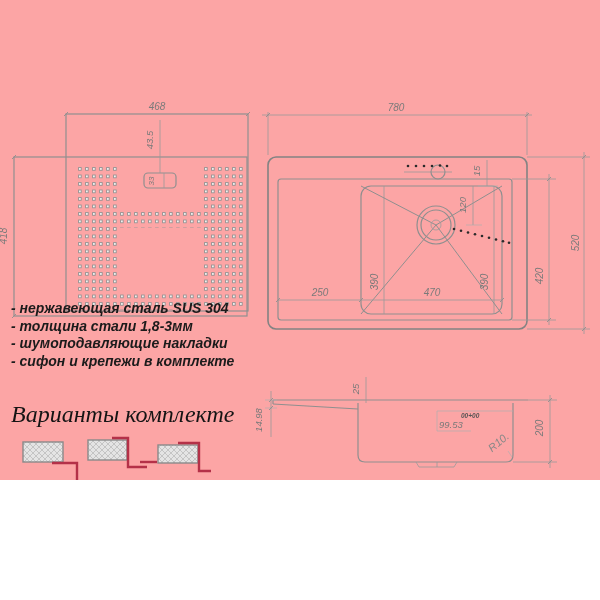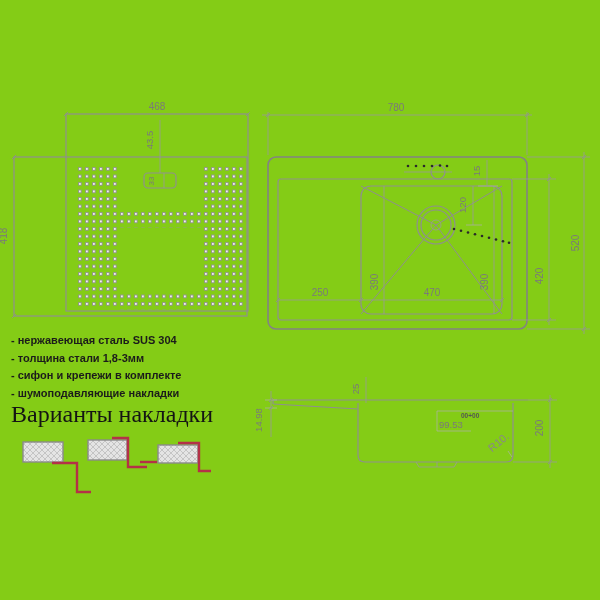--- a/index.html
+++ b/index.html
@@ -1,32 +1,32 @@
 <!DOCTYPE html>
 <html><head>
 <meta charset="utf-8">
 <style>
   html,body{margin:0;padding:0;background:#fff;}
-  .sheet{position:relative;width:600px;height:600px;background:#84cc16;overflow:hidden;
-         font-family:"Liberation Sans",sans-serif;}
+  .sheet{position:relative;width:600px;height:480px;background:#fca5a5;overflow:hidden;
+         font-family:"Liberation Sans",sans-serif;font-style:italic;}
   svg{position:absolute;left:0;top:0;}
   svg text{font-family:"Liberation Sans",sans-serif;fill:#7a7a7a;stroke:none;}
   .dim{font-size:10px;}
   .dim-sm{font-size:9.5px;}
   .dim-xs{font-size:8px;}
   .tol{font-size:6.5px;font-weight:bold;fill:#555;}
   .r10{font-size:11px;fill:#888;}
   .outline{fill:none;stroke:#8f8f8f;stroke-width:1.2;}
   .outline-bold{fill:none;stroke:#838383;stroke-width:1.6;}
   .thin{fill:none;stroke:#9a9a9a;stroke-width:0.8;}
   .xthin{fill:none;stroke:#b0b0b0;stroke-width:0.7;}
   .tick{stroke:#8f8f8f;stroke-width:0.9;fill:none;}
   .red{fill:none;stroke:#b43148;stroke-width:2.4;}
   .hrect{fill:url(#hatch);stroke:#8a8a8a;stroke-width:1.4;}
-  .specs{position:absolute;left:11px;top:332px;color:#1b1b1b;font-size:11px;font-weight:600;line-height:17.5px;}
+  .specs{position:absolute;left:11px;top:300px;color:#1b1b1b;font-size:14px;font-weight:600;line-height:17.5px;}
   .heading{position:absolute;left:11px;top:401px;color:#141414;font-family:"Liberation Serif",serif;font-size:24px;}
 </style>
 </head>
 <body>
 
 <div class="sheet">
 
   <svg width="600" height="600" viewBox="0 0 600 600">
     <defs>
       <pattern id="perf" x="78" y="167" width="7" height="7.5" patternUnits="userSpaceOnUse">
@@ -190,19 +190,19 @@
         <rect class="hrect" x="158" y="445" width="40" height="18"></rect>
         <path class="red" d="M140,462 H157"></path>
         <path class="red" d="M178,443 H199 V471 H211"></path>
       </g>
     </g>
   </svg>
 
   <div class="specs">
     <div class="spec-item">- нержавеющая сталь SUS 304</div>
     <div class="spec-item">- толщина стали 1,8-3мм</div>
+    <div class="spec-item">- шумоподавляющие накладки</div>
     <div class="spec-item">- сифон и крепежи в комплекте</div>
-    <div class="spec-item">- шумоподавляющие накладки</div>
   </div>
 
-  <div class="heading">Варианты накладки</div>
+  <div class="heading">Варианты комплекте</div>
 
 </div>
 
 </body></html>

